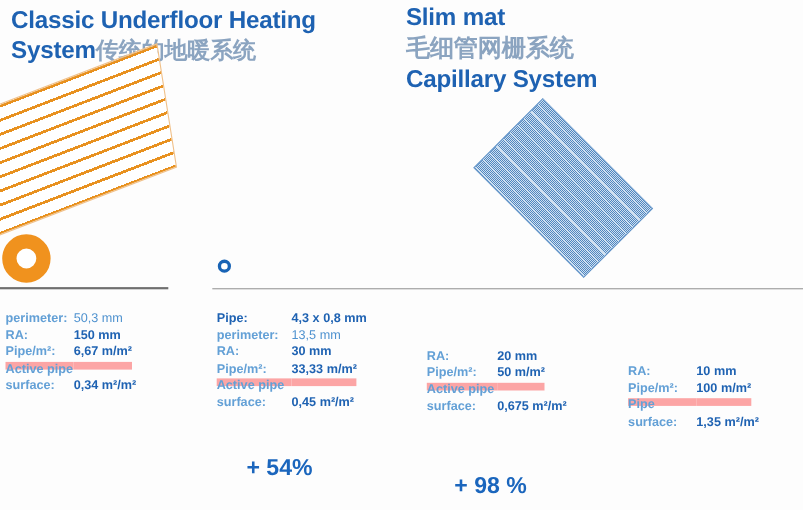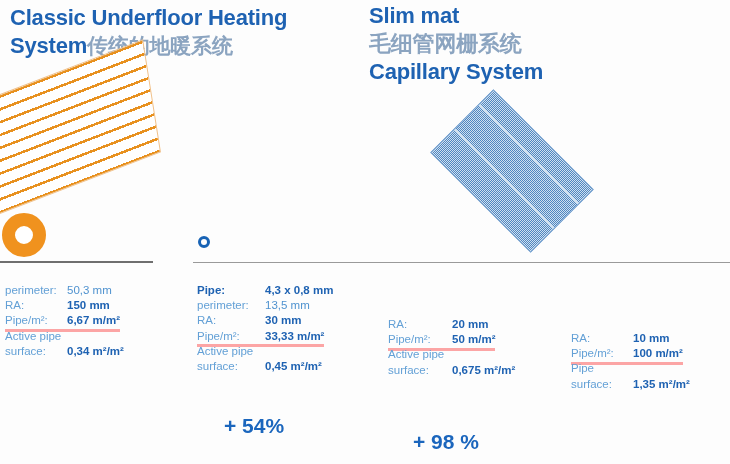--- a/index.html
+++ b/index.html
@@ -93,27 +93,27 @@
     white-space:nowrap;
   }
   #spec-1{left:5px;top:283px;}
   #spec-2{left:197px;top:283px;}
   #spec-3{left:388px;top:317px;}
   #spec-4{left:571px;top:317px;margin-top:14px;}
 
   .row{display:block;height:15.2px;position:relative;}
   .row.ul{ }
   .row.ul .lbl,.row.ul .val{
-    border-bottom:3px solid #fca5a5;
+    border-bottom:7px solid #fca5a5;
     padding-bottom:0.5px;
   }
   .lbl{
     display:inline-block;
     color:#63a0d6;
-    font-weight:normal;
+    font-weight:bold;
   }
   .lbl.b{color:#1e62b2;font-weight:bold;}
   .val{
     display:inline-block;
     color:#1e62b2;
     font-weight:bold;
   }
   .val.n{color:#4f92cf;font-weight:normal;text-align:center;}
 
   

